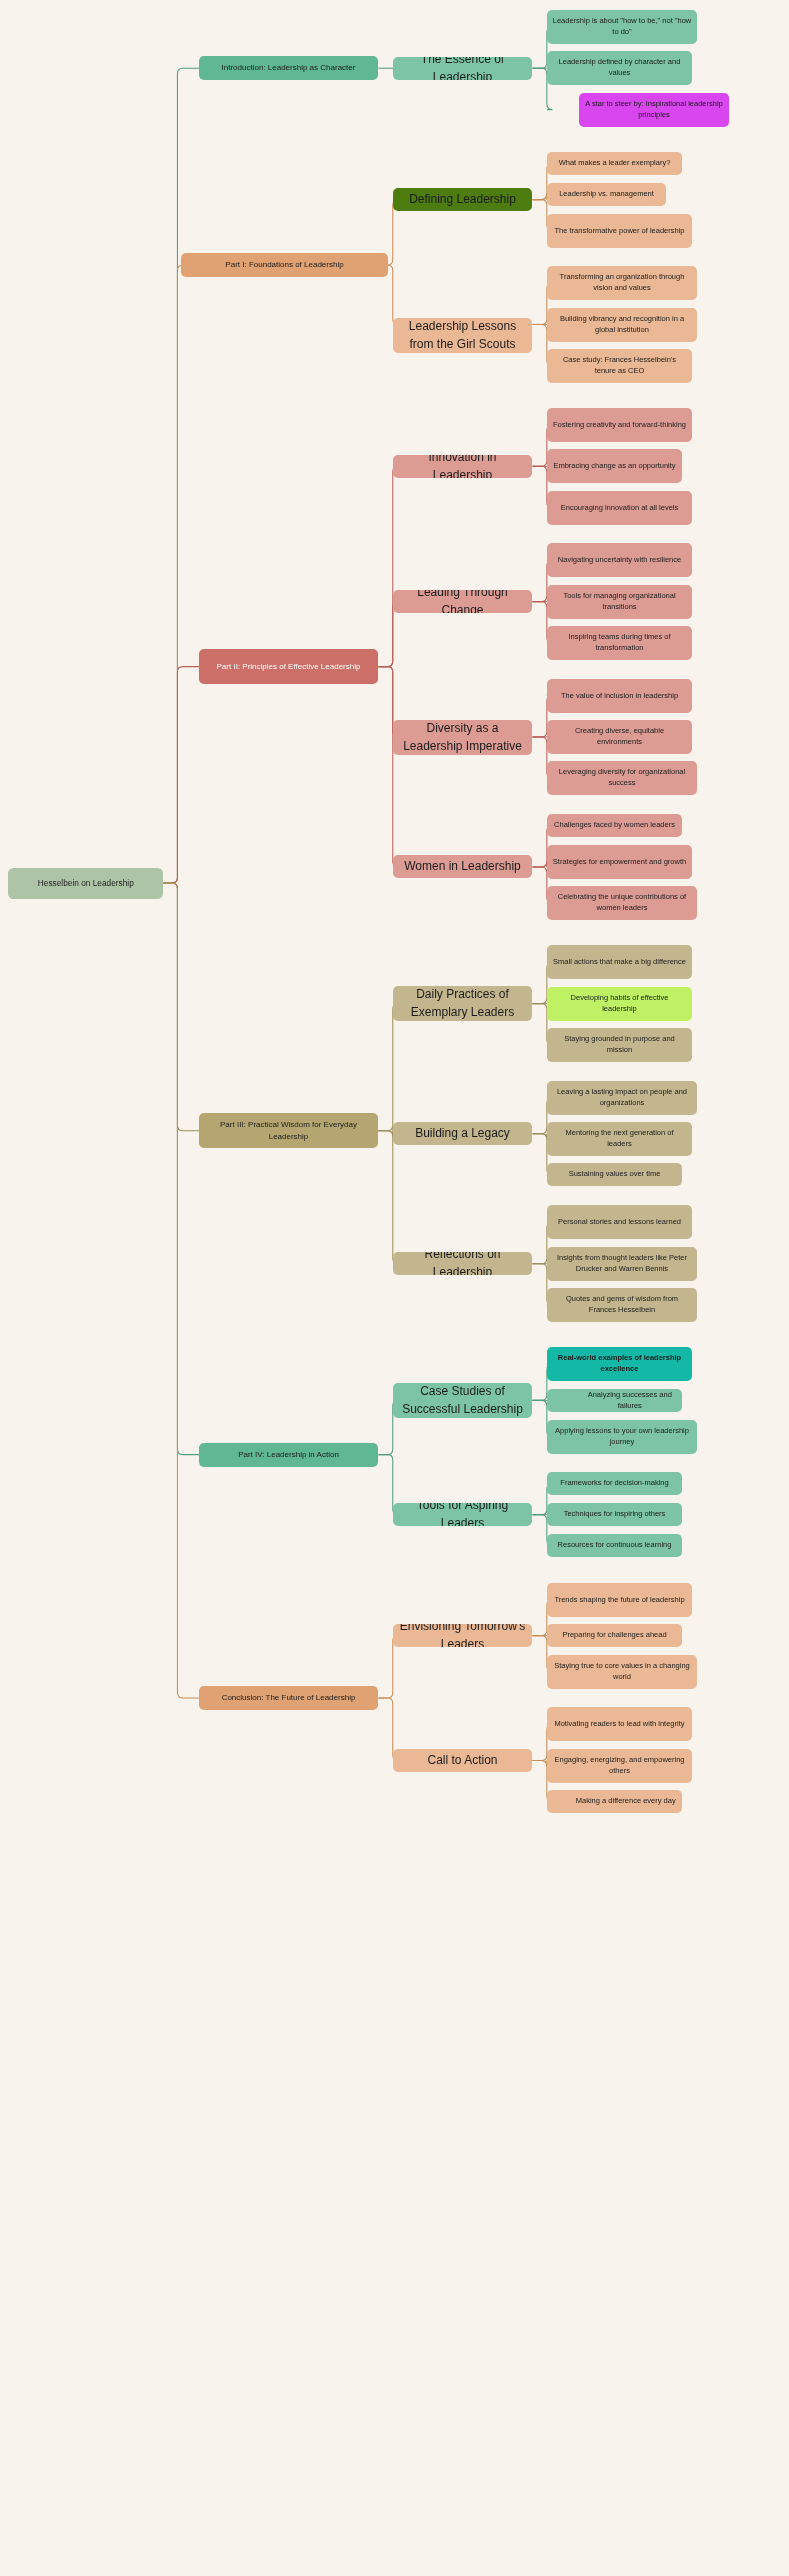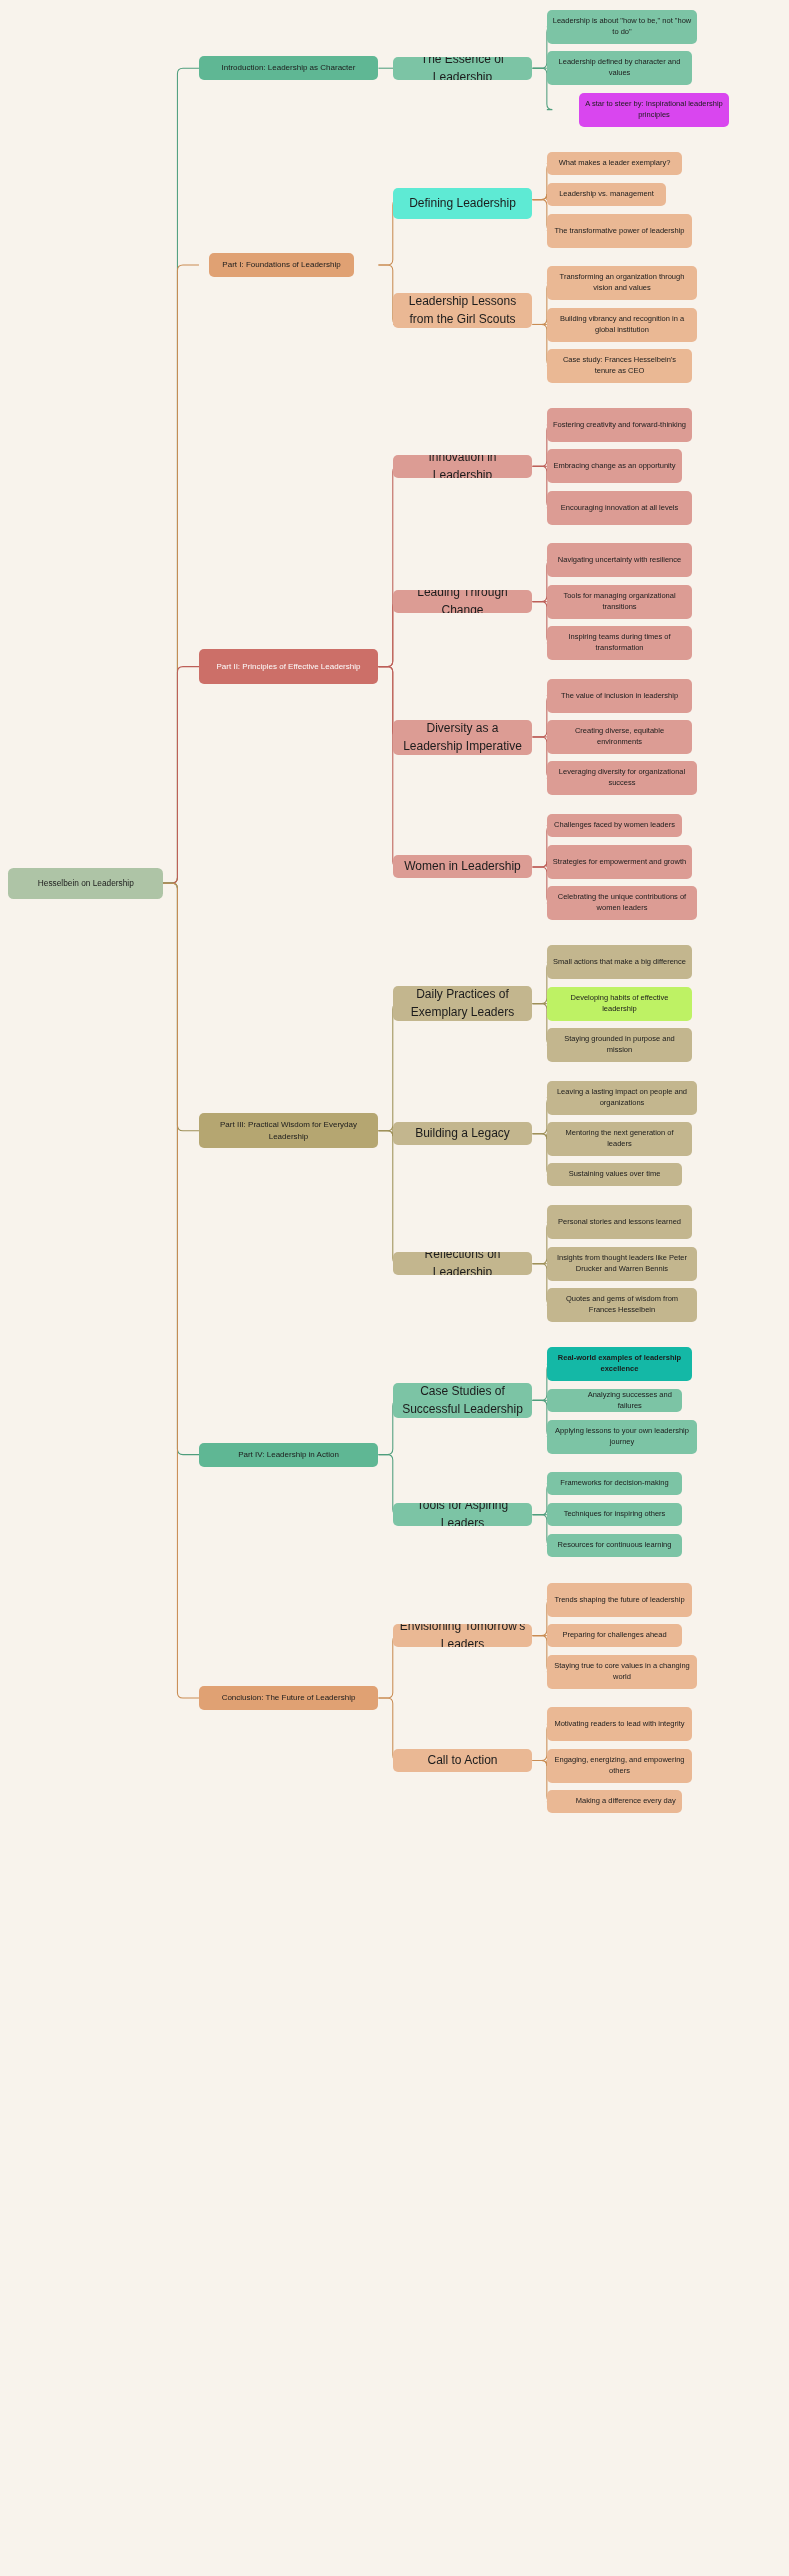--- a/index.html
+++ b/index.html
@@ -110,36 +110,36 @@
       </div>
       <div class="node l3" style="left: 547px; top: 10px; width: 150px; height: 34px; background: rgb(124, 196, 165);">
         <span>Leadership is about "how to be," not "how to do"</span>
       </div>
       <div class="node l3" style="left: 547px; top: 51px; width: 145px; height: 34px; background: rgb(124, 196, 165);">
         <span>Leadership defined by character and values</span>
       </div>
       <div class="node l3" style="left: 547px; top: 93px; width: 150px; height: 34px; background: #d946ef; margin-left: 32px;">
         <span>A star to steer by: Inspirational leadership principles</span>
       </div>
-      <div class="node l1" style="left: 209px; top: 253px; width: 145px; height: 24px; background: rgb(224, 161, 115);">
+      <div class="node l1" style="left: 181px; top: 253px; width: 207px; height: 24px; background: rgb(224, 161, 115);">
         <span>Part I: Foundations of Leadership</span>
       </div>
-      <div class="node l2" style="left: 393px; top: 188px; width: 139px; height: 31px; background: #5eead4;">
+      <div class="node l2" style="left: 393px; top: 188px; width: 139px; height: 23px; background: #4d7c0f;">
         <span>Defining Leadership</span>
       </div>
       <div class="node l3" style="left: 547px; top: 152px; width: 135px; height: 23px; background: rgb(234, 184, 148);">
         <span>What makes a leader exemplary?</span>
       </div>
       <div class="node l3" style="left: 547px; top: 183px; width: 119px; height: 23px; background: rgb(234, 184, 148);">
         <span>Leadership vs. management</span>
       </div>
       <div class="node l3" style="left: 547px; top: 214px; width: 145px; height: 34px; background: rgb(234, 184, 148);">
         <span>The transformative power of leadership</span>
       </div>
-      <div class="node l2" style="left: 393px; top: 293px; width: 139px; height: 35px; background: rgb(234, 184, 148);">
+      <div class="node l2" style="left: 393px; top: 318px; width: 139px; height: 35px; background: rgb(234, 184, 148);">
         <span>Leadership Lessons from the Girl Scouts</span>
       </div>
       <div class="node l3" style="left: 547px; top: 266px; width: 150px; height: 34px; background: rgb(234, 184, 148);">
         <span>Transforming an organization through vision and values</span>
       </div>
       <div class="node l3" style="left: 547px; top: 308px; width: 150px; height: 34px; background: rgb(234, 184, 148);">
         <span>Building vibrancy and recognition in a global institution</span>
       </div>
       <div class="node l3" style="left: 547px; top: 349px; width: 145px; height: 34px; background: rgb(234, 184, 148);">
         <span>Case study: Frances Hesselbein's tenure as CEO</span>

